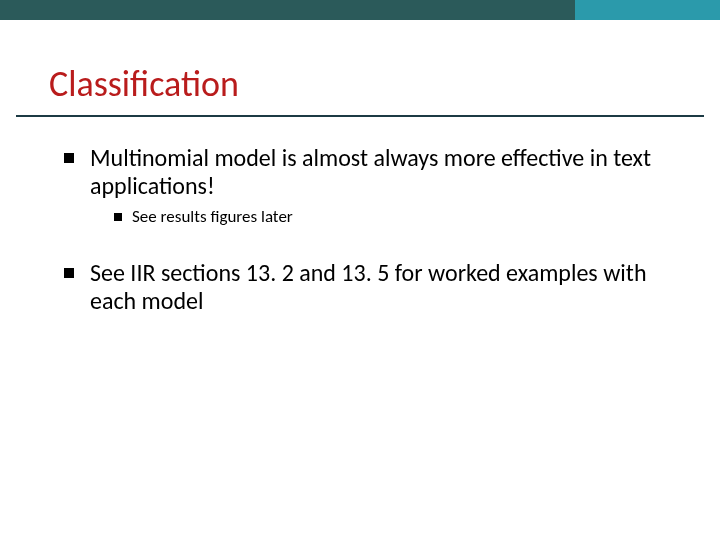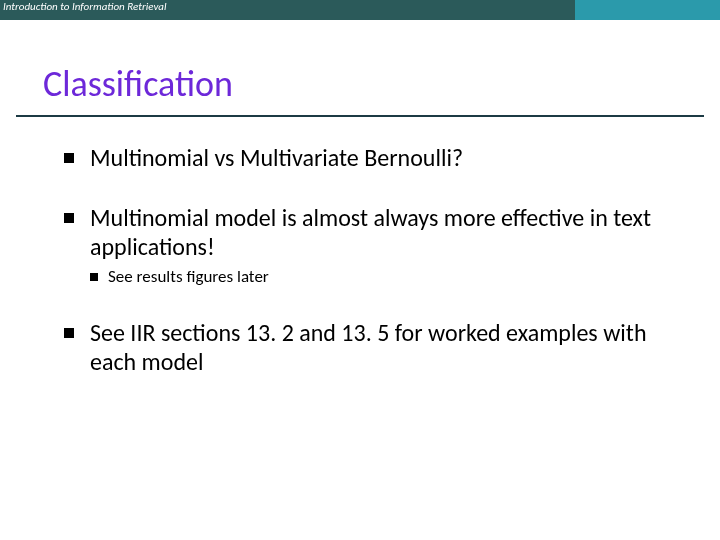--- a/index.html
+++ b/index.html
@@ -11,31 +11,31 @@
     background: #2b5a5a;
     position: relative;
   }
   .header-bar::after {
     content: "";
     position: absolute; right: 0; top: 0;
     width: 145px; height: 20px;
     background: #2b9aab;
   }
   .header-text {
-    position: absolute; left: 3px; top: 0;
+    position: absolute; left: 3px; top: 16px;
     font-style: italic;
-    font-size: 11px;
+    font-size: 16px;
     color: #fff;
   }
 
   .title {
     position: absolute;
-    left: 43px; top: 62px;
+    left: 49px; top: 62px;
     font-size: 36px;
-    color: #6d28d9;
+    color: #b91c1c;
   }
   .title-rule {
     position: absolute;
     left: 16px; top: 115px;
     width: 688px; height: 0;
     border-top: 2.5px solid #1c3a44;
   }
 
   .content {
     position: absolute;
@@ -57,20 +57,21 @@
     content: "";
     position: absolute;
     left: 0; top: 9px;
     width: 10px; height: 10px;
     background: #000;
   }
   ul.level2 {
     list-style: none;
     padding: 0;
     margin-top: 6px;
+    margin-left: 24px;
   }
   ul.level2 > li {
     position: relative;
     padding-left: 18px;
     font-size: 17px;
     line-height: 1.2;
   }
   ul.level2 > li::before {
     content: "";
     position: absolute;
@@ -87,23 +88,20 @@
   <div class="header-bar">
     <div class="header-text">Introduction to Information Retrieval</div>
   </div>
 
   <div class="title">Classification</div>
   <div class="title-rule"></div>
 
   <div class="content">
     <ul class="level1">
       <li>
-        <span>Multinomial vs Multivariate Bernoulli?</span>
-      </li>
-      <li>
         <span>Multinomial model is almost always more effective in text applications!</span>
         <ul class="level2">
           <li>
             <span>See results figures later</span>
           </li>
         </ul>
       </li>
       <li>
         <span>See </span><span class="ital">IIR</span><span> sections 13. 2 and 13. 5 for worked examples with each model</span>
       </li>

